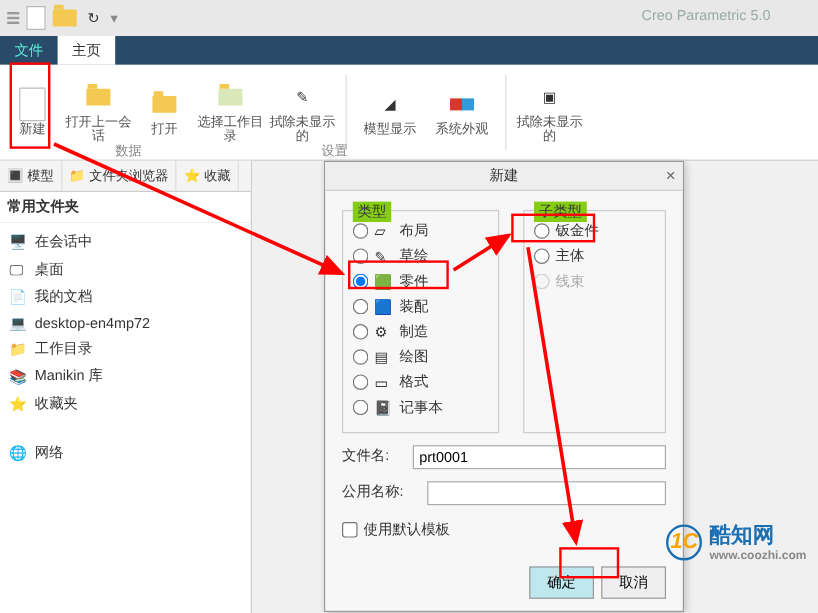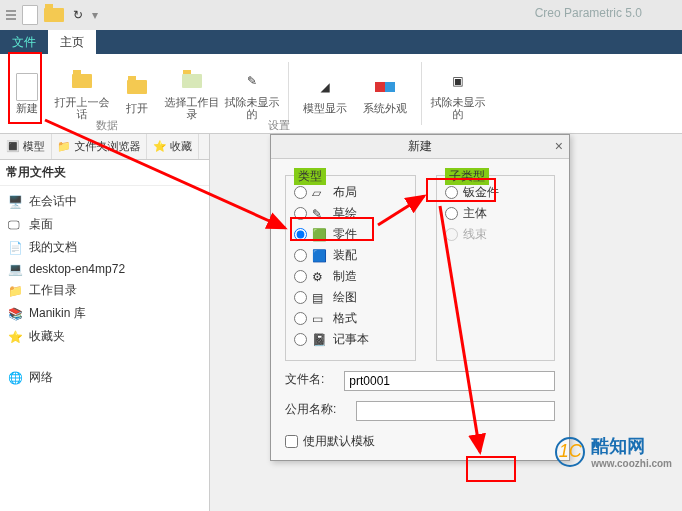--- a/index.html
+++ b/index.html
@@ -46,21 +46,21 @@
 .ck{margin-top:12px;display:flex;align-items:center;gap:5px}
 .btnrow{display:flex;justify-content:flex-end;gap:6px;margin-top:22px}
 .btn{border:1px solid #999;padding:4px 14px;background:#eee;font-size:12px}
 .btn.ok{background:#bfe7ee}
 
 .hl{position:absolute;border:2px solid red;pointer-events:none}
 
 .ov{position:absolute;inset:0;pointer-events:none}
 
 .wm{position:absolute;right:10px;bottom:42px;display:flex;align-items:center;gap:6px;color:#1a6fb3;font-size:18px;font-weight:bold}
-.wm .c{width:30px;height:30px;border:2px solid #1a6fb3;border-radius:50%;display:flex;align-items:center;justify-content:center;color:#f7a500;font-style:italic;font-weight:normal}
+.wm .c{width:30px;height:30px;border:2px solid #1a6fb3;border-radius:50%;display:flex;align-items:center;justify-content:center;color:#f7a500;font-style:italic;font-weight:bold}
 .wm .sub{font-size:10px;color:#888;display:block;font-weight:bold}
 
 .i-doc{width:16px;height:20px;background:#fff;border:1px solid #bbb;border-radius:1px}
 .i-open{width:20px;height:14px;background:#f4c951;border-radius:1px;position:relative}
 .i-open:before{content:"";position:absolute;top:-4px;left:1px;width:8px;height:4px;background:#f4c951}
 </style>
 </head>
 <body>
 
 <div class="qat">
@@ -249,20 +249,24 @@
         <input type="text" value="prt0001" style="">
       </div>
     <div class="frow">
         <label>公用名称:</label>
         <input type="text" style="">
       </div>
     <div class="ck">
         <input type="checkbox" style="">
         <span>使用默认模板</span>
       </div>
+    <div class="btnrow">
+      <button class="btn ok">确定</button>
+      <button class="btn">取消</button>
+    </div>
   </div>
 </div>
 
 <div class="hl" style="left:8px;top:52px;width:34px;height:72px"></div>
 <div class="hl" style="left:290px;top:217px;width:84px;height:24px"></div>
 <div class="hl" style="left:426px;top:178px;width:70px;height:24px"></div>
 <div class="hl" style="left:466px;top:456px;width:50px;height:26px"></div>
 
 <svg class="ov" width="682" height="511">
   <defs>

